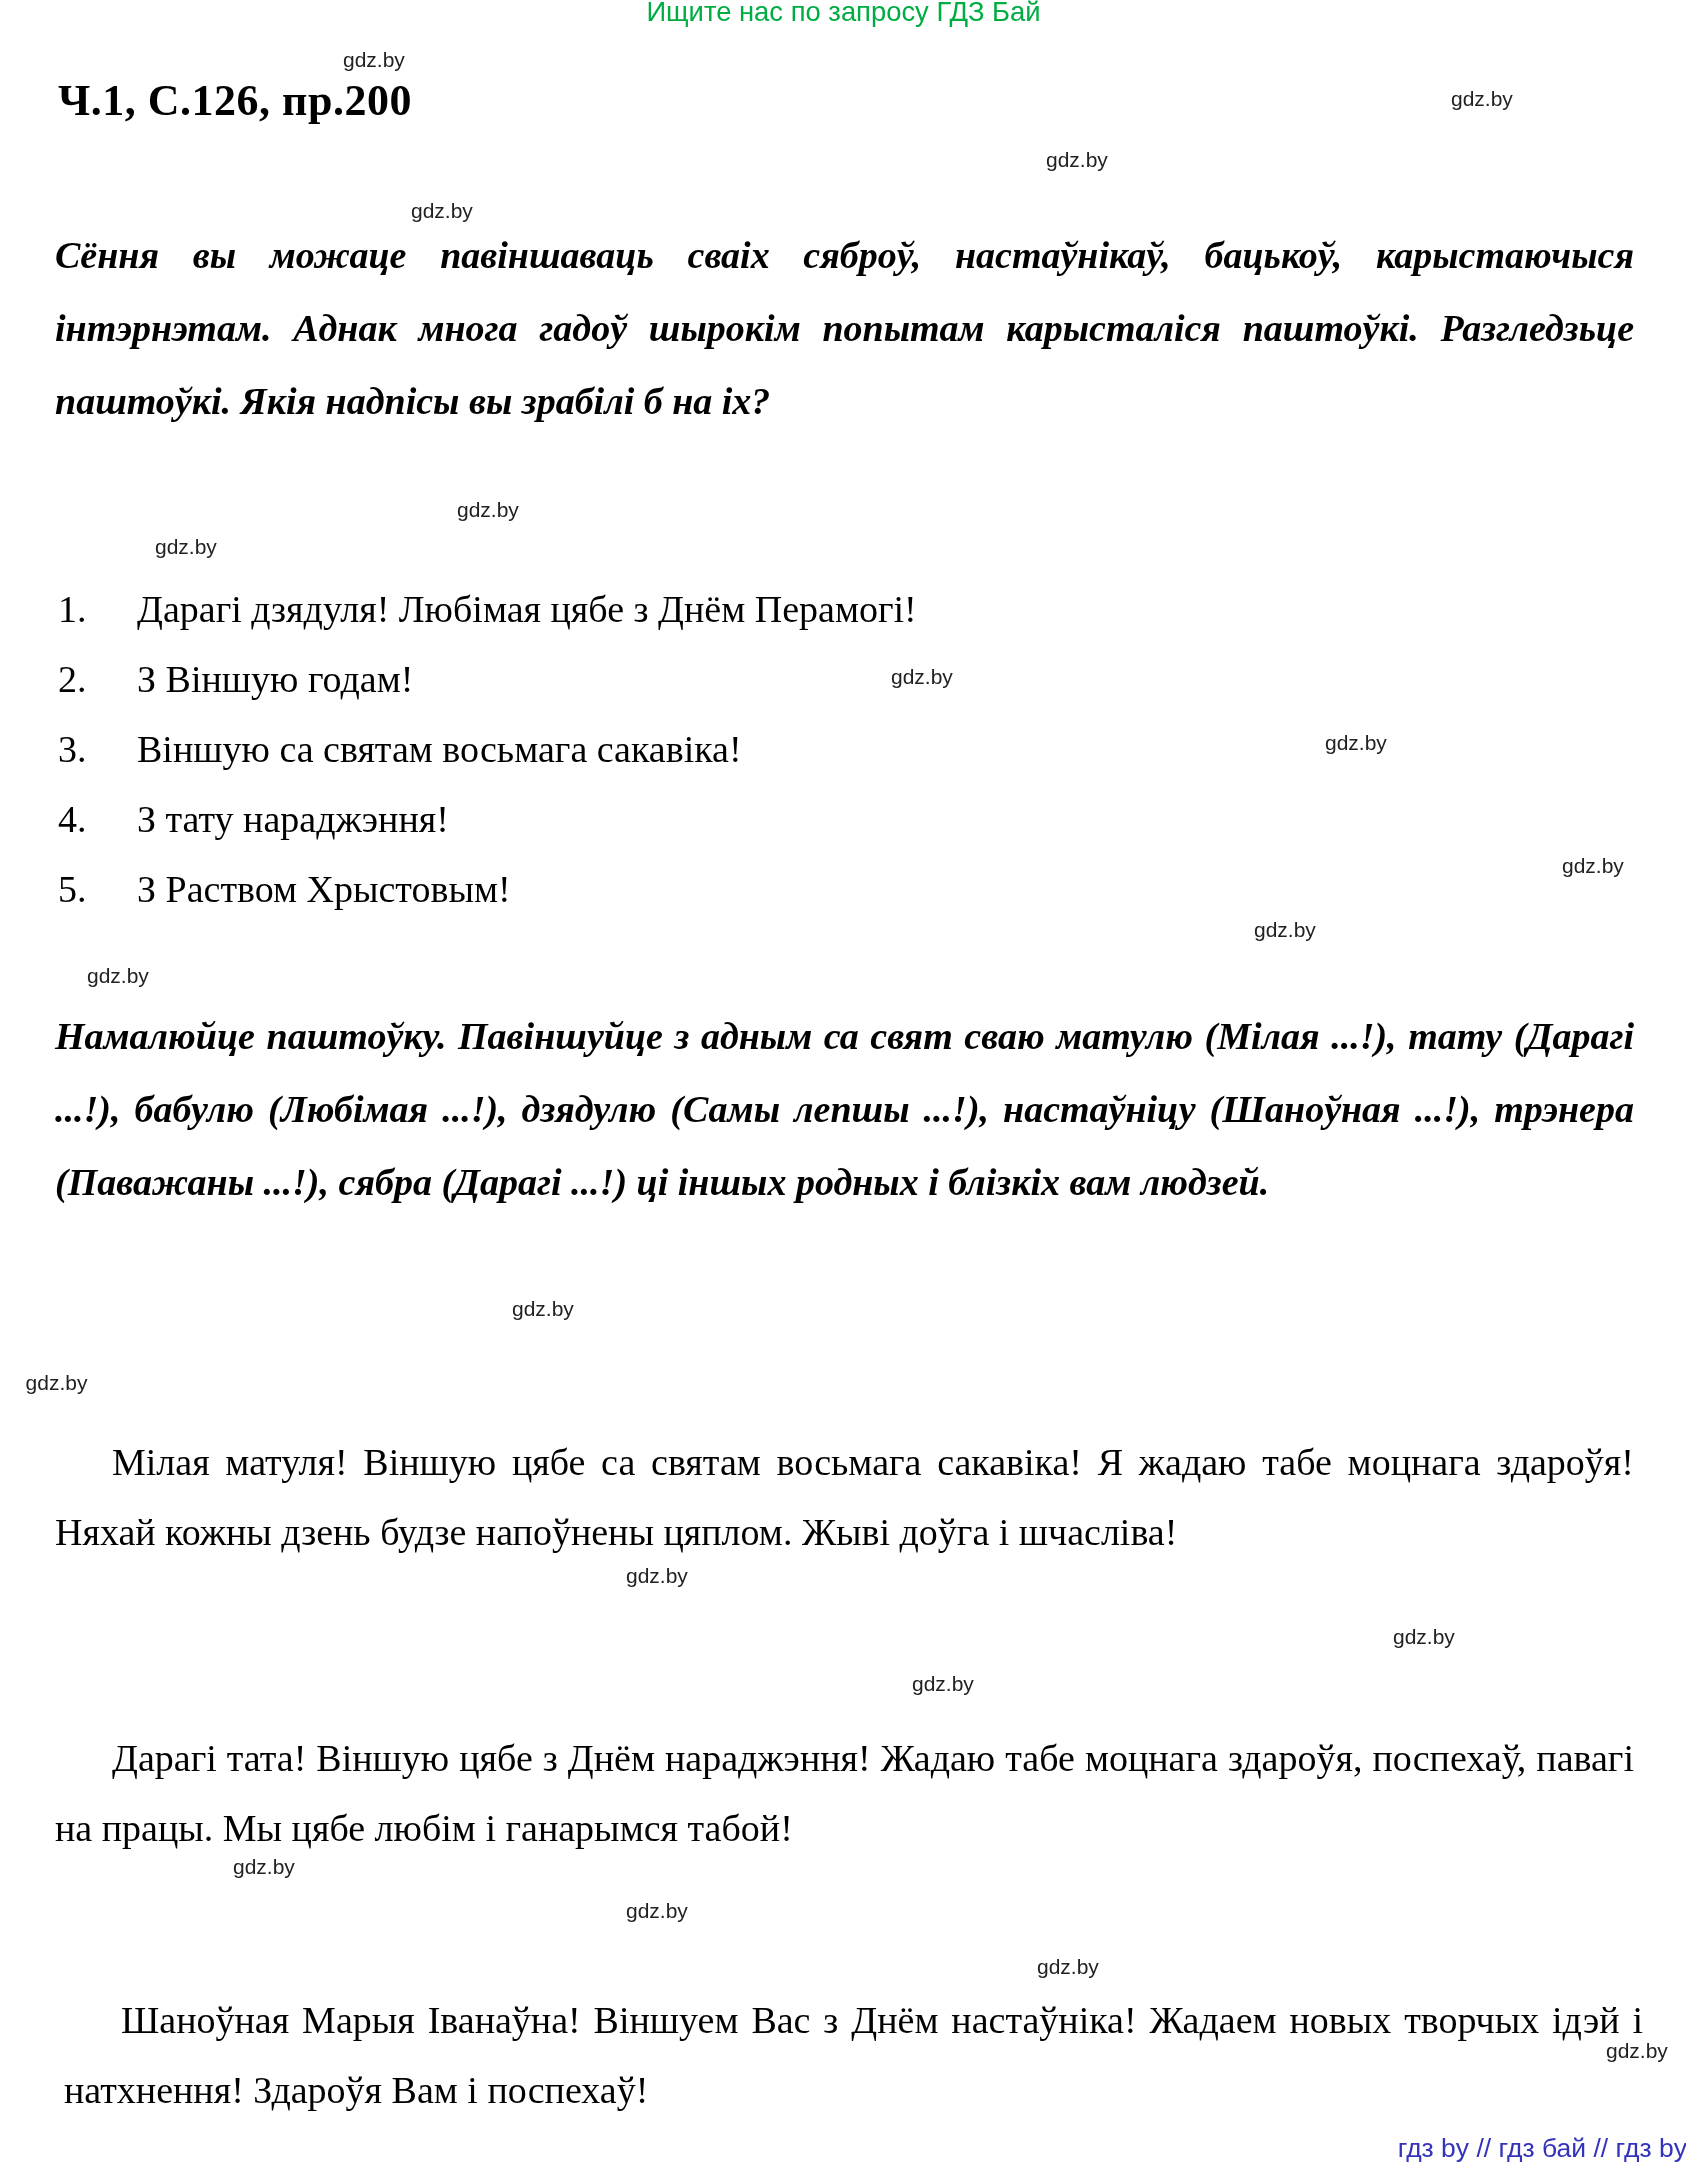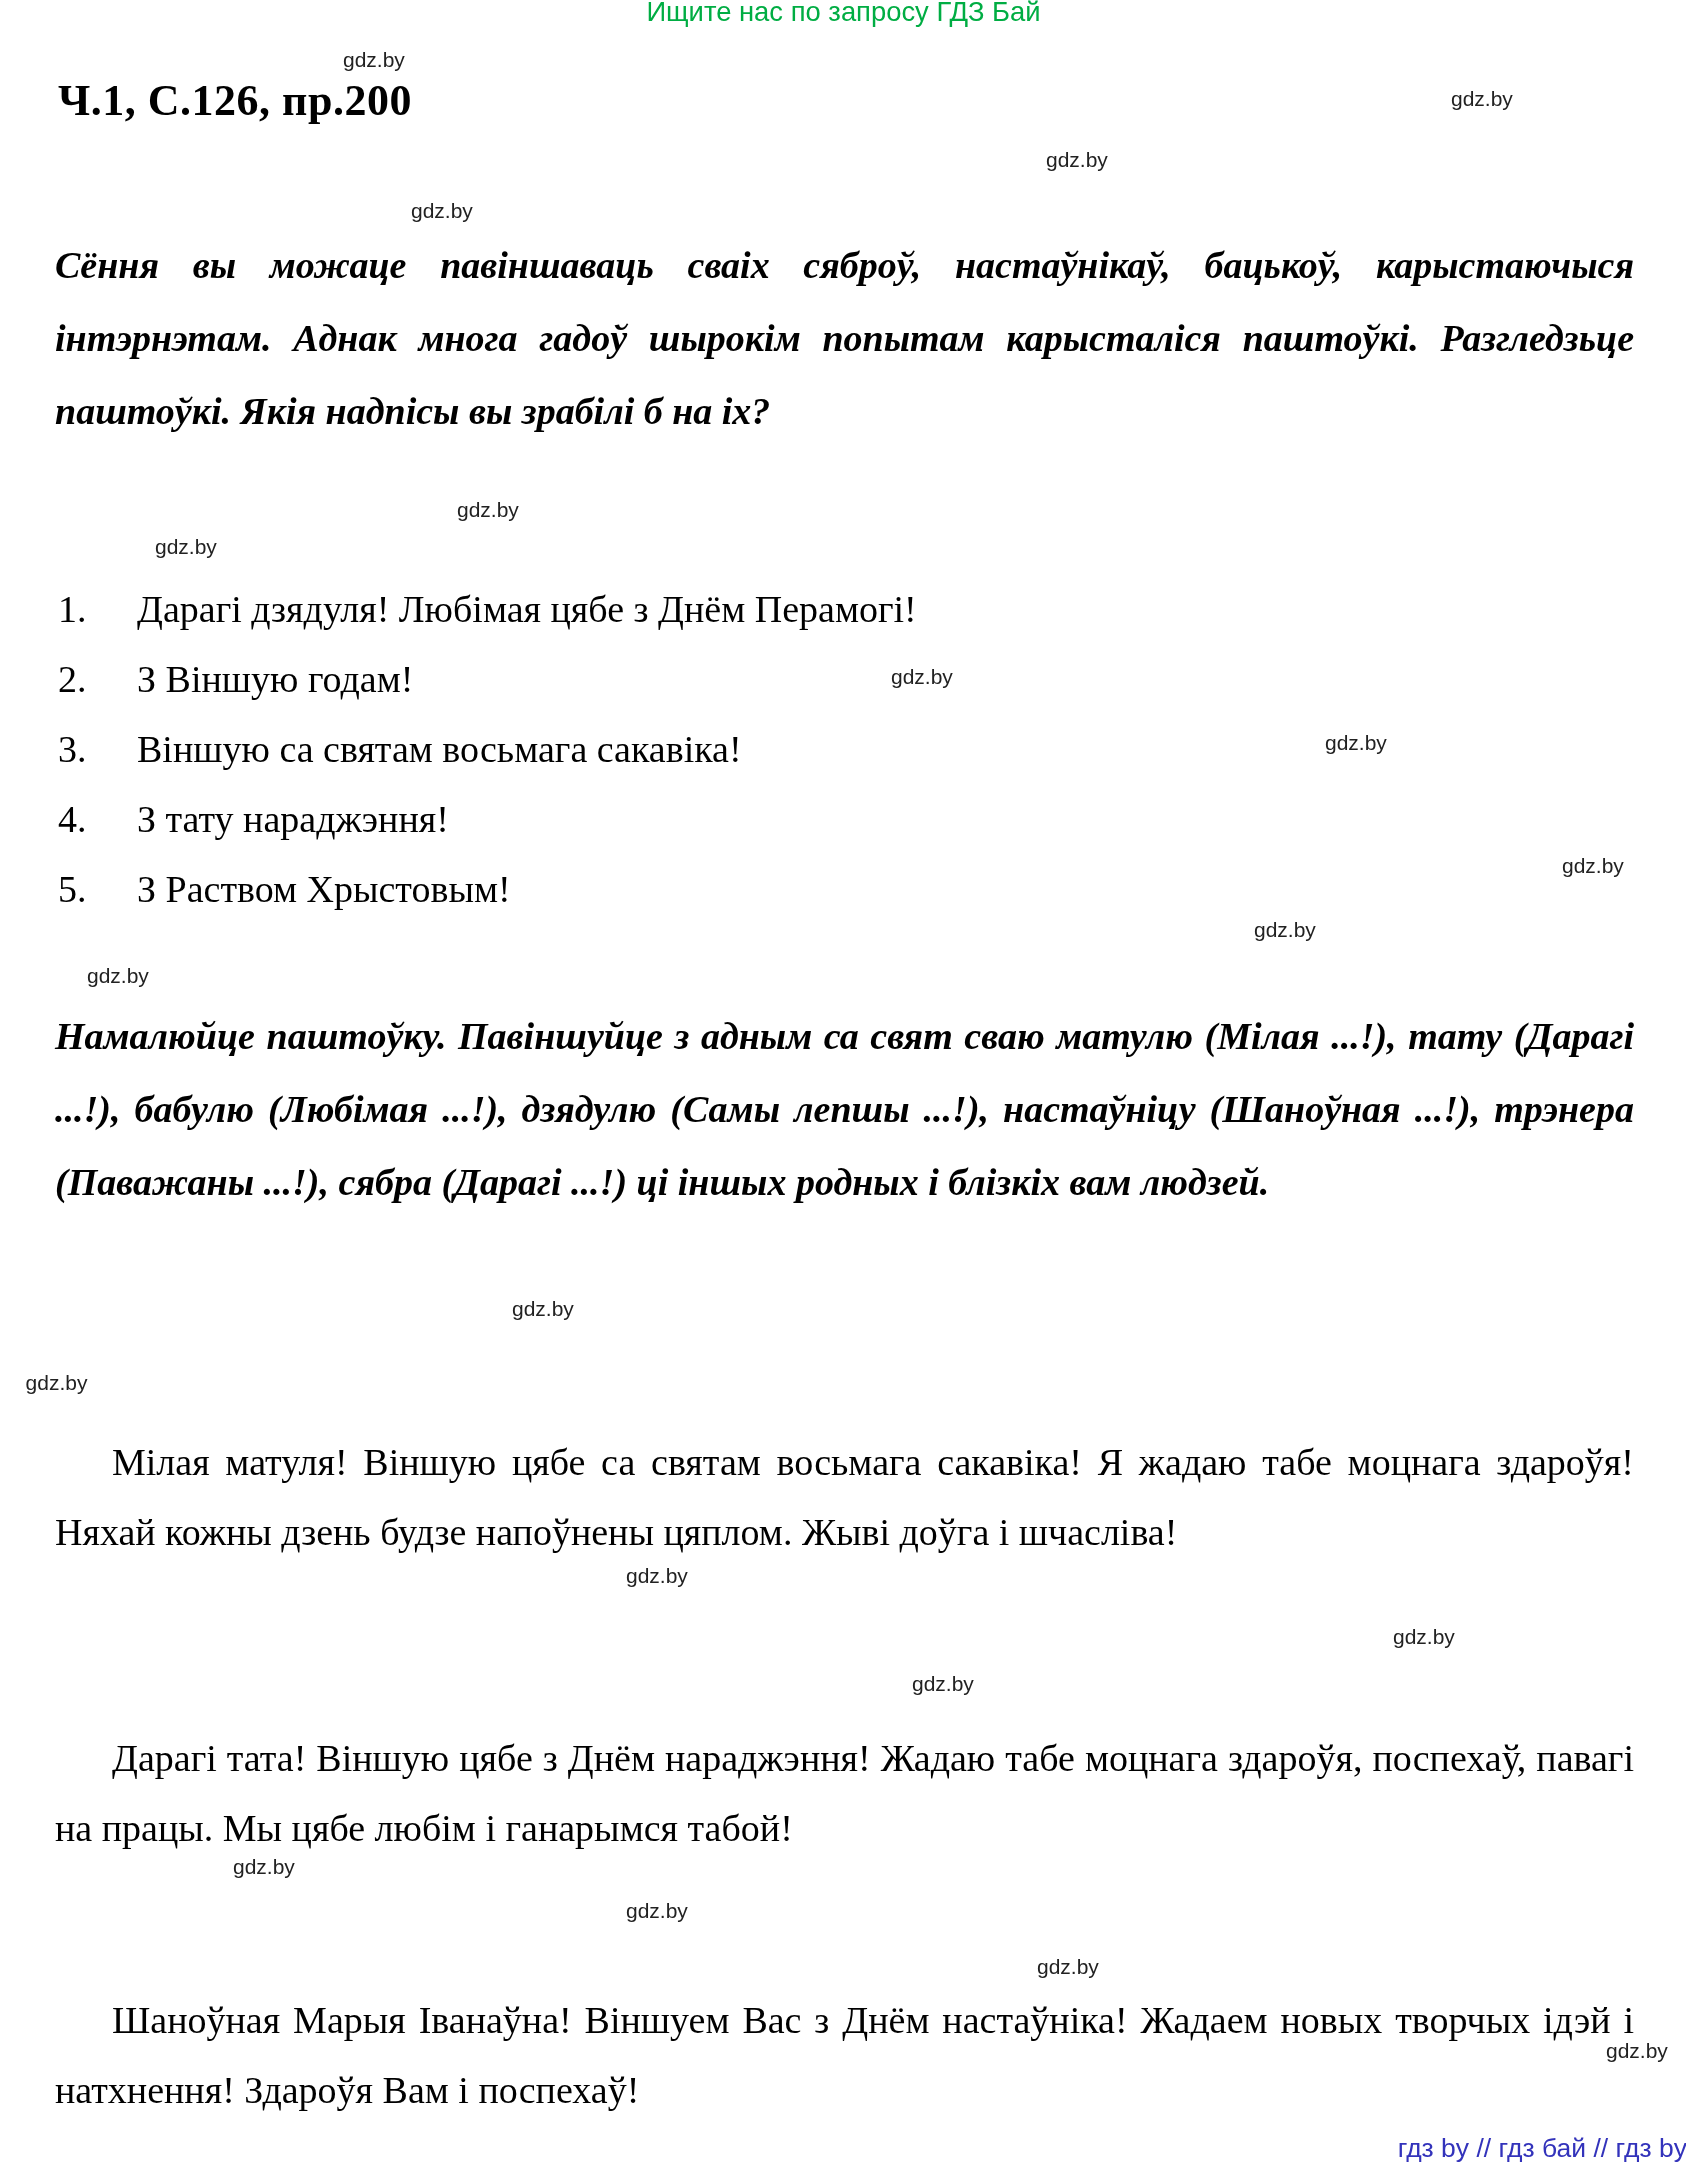--- a/index.html
+++ b/index.html
@@ -40,25 +40,25 @@
     width: 1579px;
     font-size: 38px;
     line-height: 70px;
     text-align: justify;
   }
   .task {
     font-weight: bold;
     font-style: italic;
     line-height: 73px;
   }
-  .intro   { top: 229px; font-style: italic; }
+  .intro   { top: 219px; font-style: italic; }
   .task2   { top: 1000px; }
   .answer1 { top: 1427px; }
   .answer2 { top: 1723px; }
-  .answer3 { top: 1985px; }
+  .answer3 { top: 1985px; margin-left: 9px; }
   .answer  { text-indent: 57px; }
   .greet-list {
     position: absolute;
     left: 58px;
     top: 574px;
     width: 1575px;
     font-size: 38px;
     line-height: 70px;
   }
   .greet-item { white-space: nowrap; }

